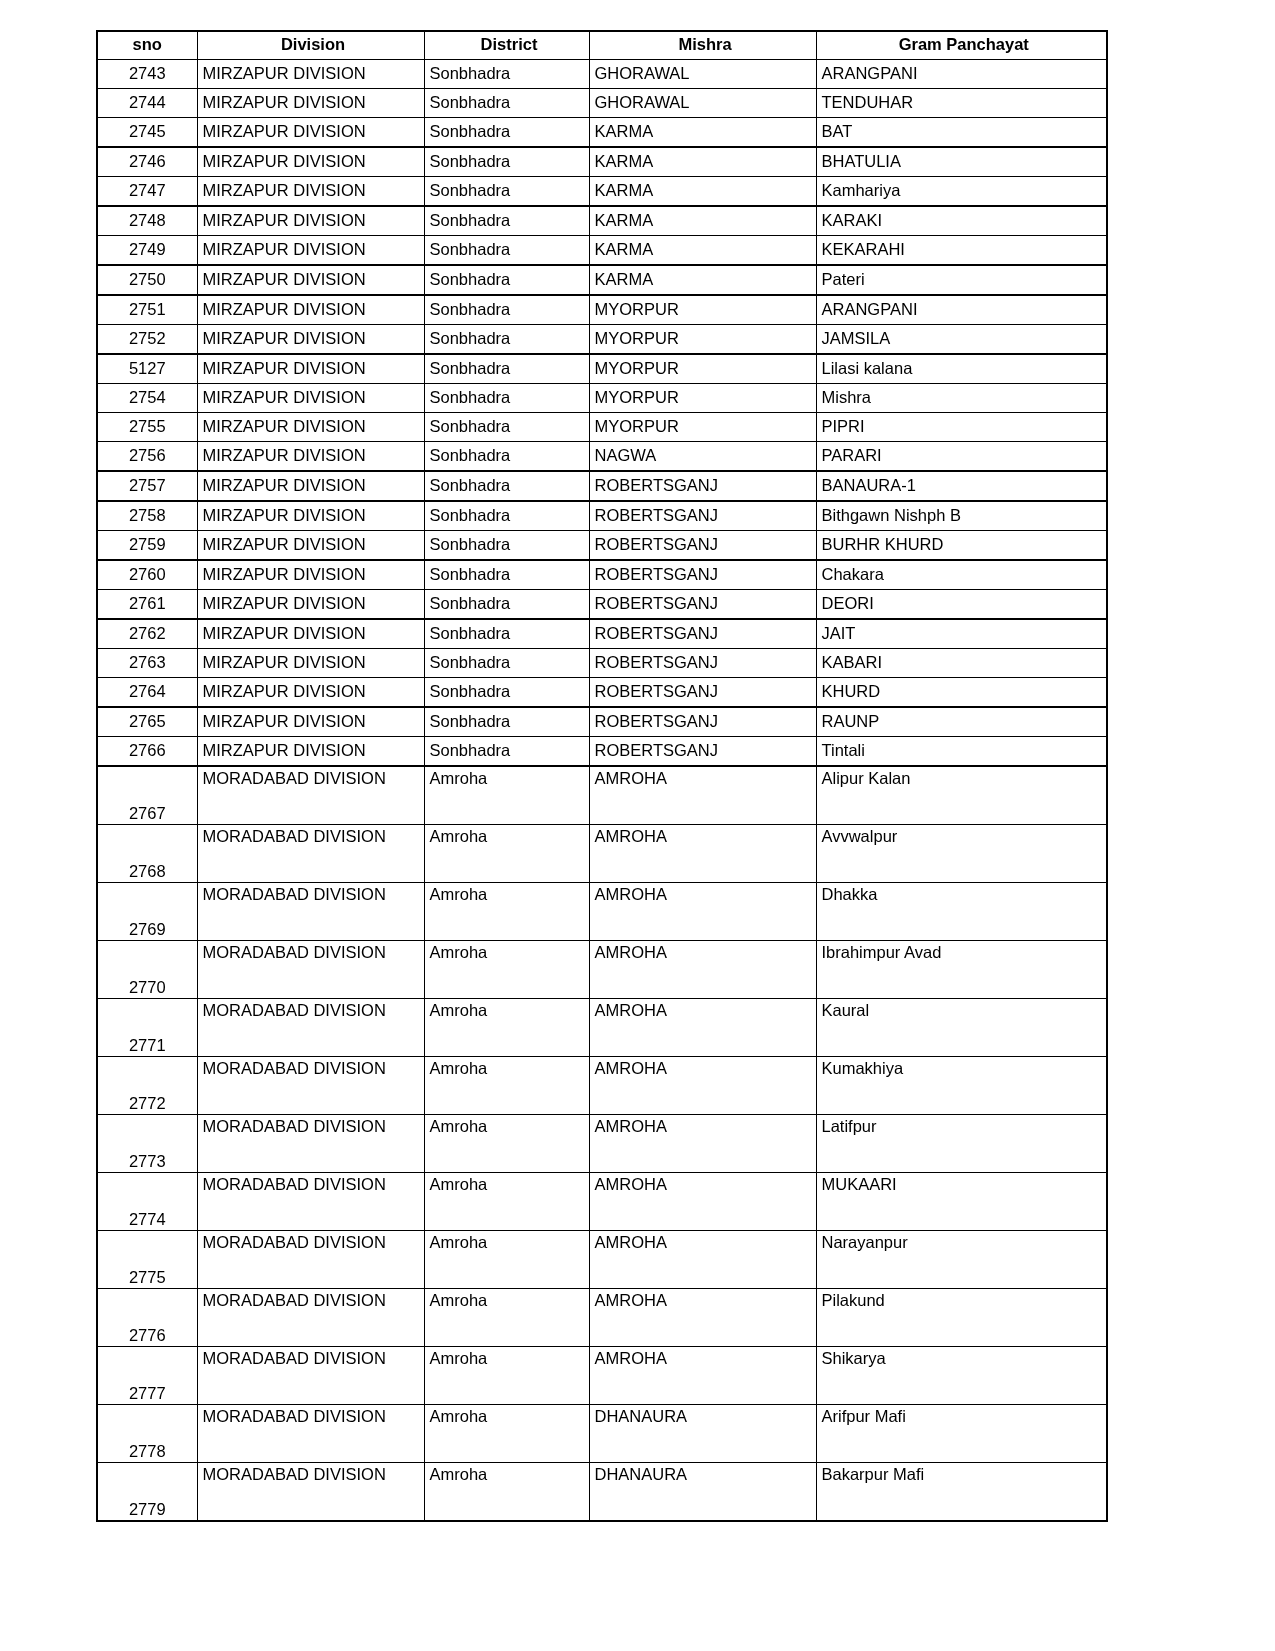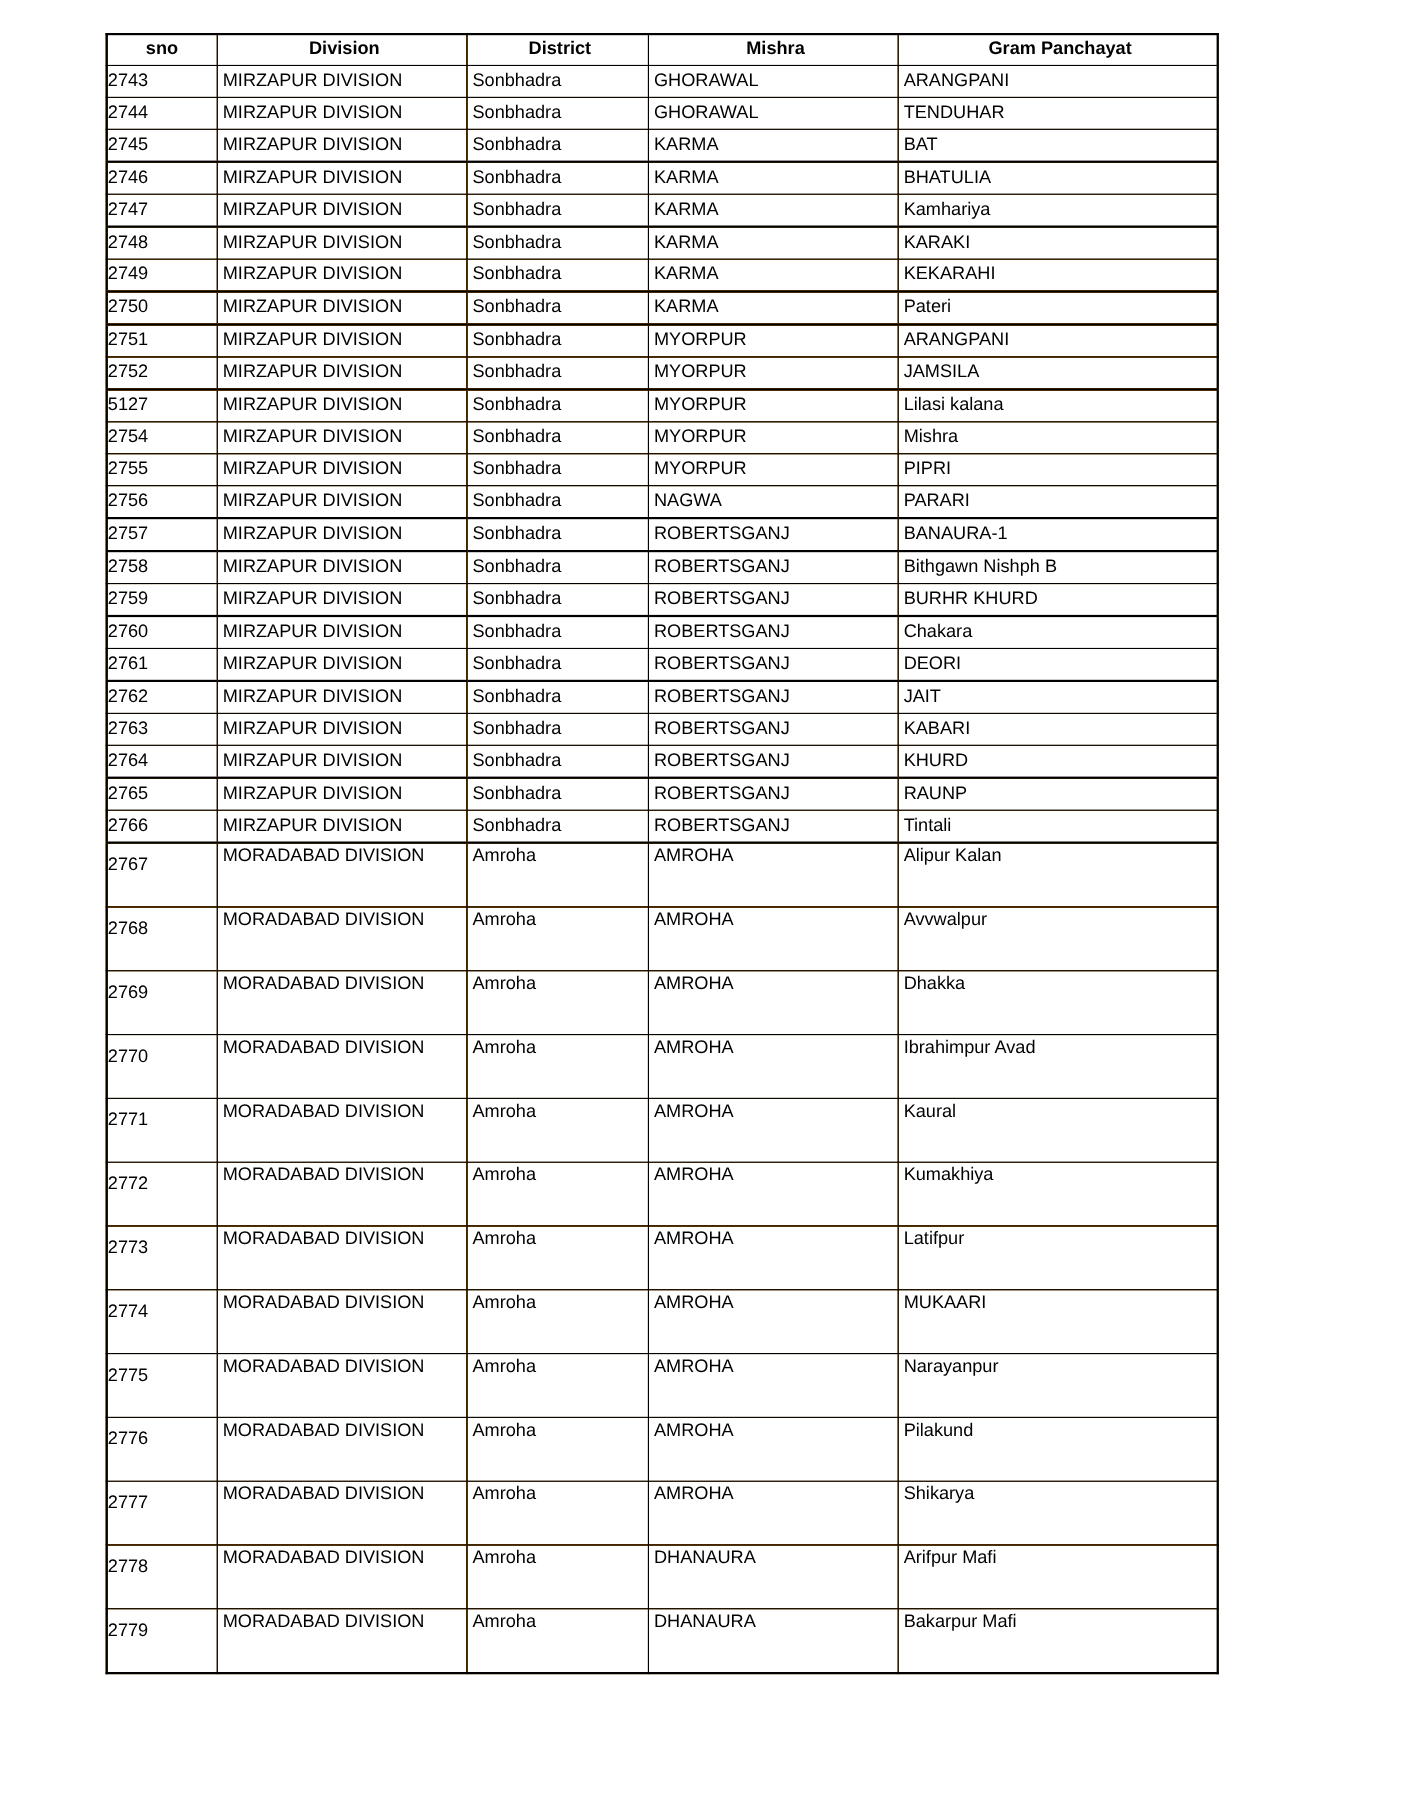--- a/index.html
+++ b/index.html
@@ -19,21 +19,21 @@
   #page {
     position: absolute;
     left: 96px;
     top: 30px;
     width: 1010px;
   }
   table.data-table {
     border-collapse: collapse;
     width: 1010px;
     table-layout: fixed;
-    background: #a16207;
+    background: #e5e5e5;
   }
   table.data-table col.c-sno     { width: 100px; }
   table.data-table col.c-div     { width: 227px; }
   table.data-table col.c-dist    { width: 165px; }
   table.data-table col.c-block   { width: 227px; }
   table.data-table col.c-gp      { width: 291px; }
 
   table.data-table th,
   table.data-table td {
     border: 1px solid #000000;
@@ -61,37 +61,38 @@
   }
   thead th.th-sno .cell-inner {
     padding-left: 0;
     text-align: center;
   }
   tbody td .cell-inner {
     padding: 5px 0 0 5px;
   }
   tbody td.td-sno .cell-inner {
     padding-left: 0;
+    text-align: center;
   }
   
   tbody tr.row-compact td {
     height: 28px;
   }
   tbody tr.row-compact td.td-sno .cell-inner {
     padding-top: 5px;
   }
   
   tbody tr.row-tall td {
     height: 57px;
   }
   tbody tr.row-tall td.td-sno {
     vertical-align: top;
   }
   tbody tr.row-tall td.td-sno .cell-inner {
-    padding-top: 11px;
+    padding-top: 38px;
   }
   tbody tr.row-tall td .cell-inner {
     padding-top: 3px;
   }
   
   tbody tr.sep-heavy > td {
     border-bottom-width: 2px;
   }
   tbody tr.sep-heavy-top > td {
     border-top-width: 2px;

